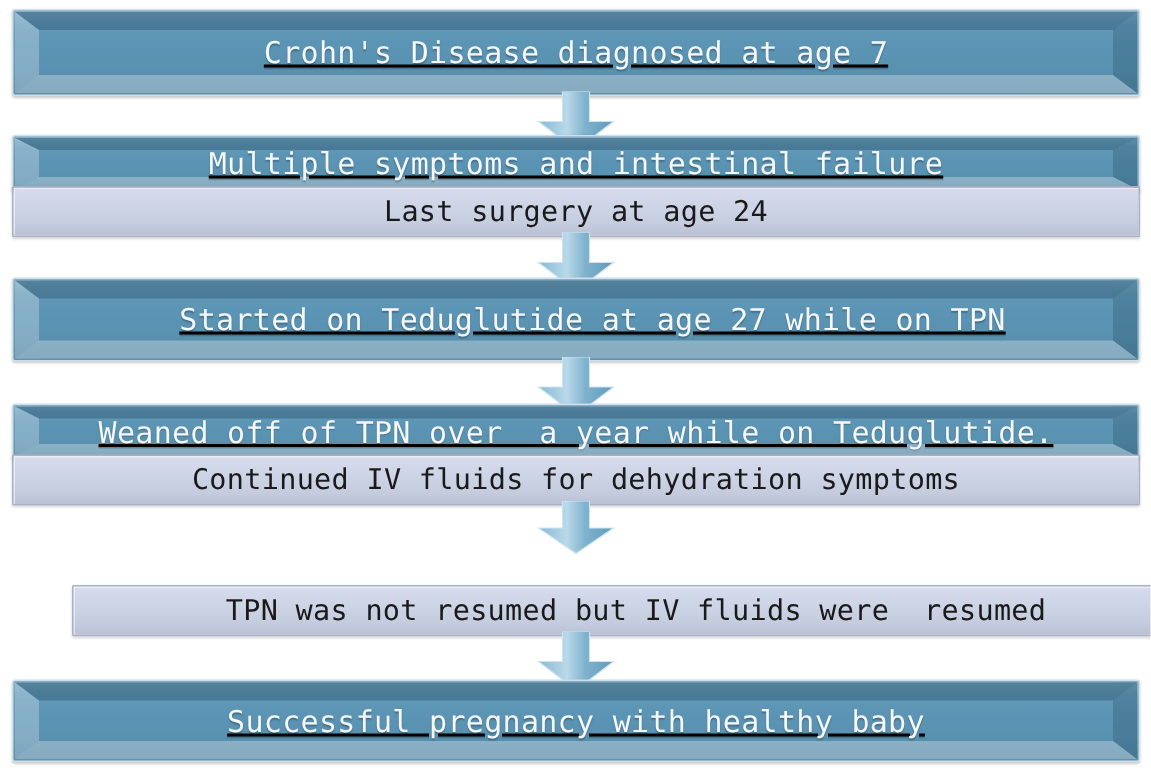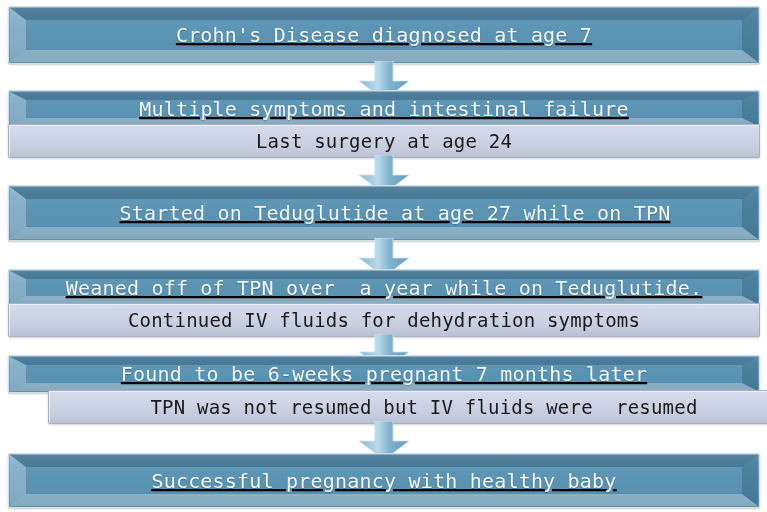--- a/index.html
+++ b/index.html
@@ -186,23 +186,20 @@
           <stop offset="0%" stop-color="#86b9d4"></stop>
           <stop offset="38%" stop-color="#b9d9ea"></stop>
           <stop offset="62%" stop-color="#7fb2cd"></stop>
           <stop offset="100%" stop-color="#5f9bbb"></stop>
         </linearGradient>
       </defs>
       <polygon points="18,0 36,0 36,18 52,18 27,35 2,18 18,18" fill="url(#agrad4)" stroke="#cfe3ef" stroke-width="0.8"></polygon>
     </svg>
   </div>
 
-  <div class="node blue-box short" style="left:8px; top:355px; width:752px; height:38px;">
-    <span class="label label-light">Found to be 6-weeks pregnant 7 months later</span>
-  </div>
   <div class="node gray-box" style="left:8px; top:390px; width:752px; height:34px;margin-left:40px;">
     <span class="label label-dark">TPN was not resumed but IV fluids were  resumed</span>
   </div>
 
   <div class="arrow" style="left:357px; top:421px; width:54px; height:40px;">
     <svg width="54" height="40" viewBox="0 0 54 40">
       <defs>
         <linearGradient id="agrad5" x1="0" y1="0" x2="1" y2="0">
           <stop offset="0%" stop-color="#86b9d4"></stop>
           <stop offset="38%" stop-color="#b9d9ea"></stop>

